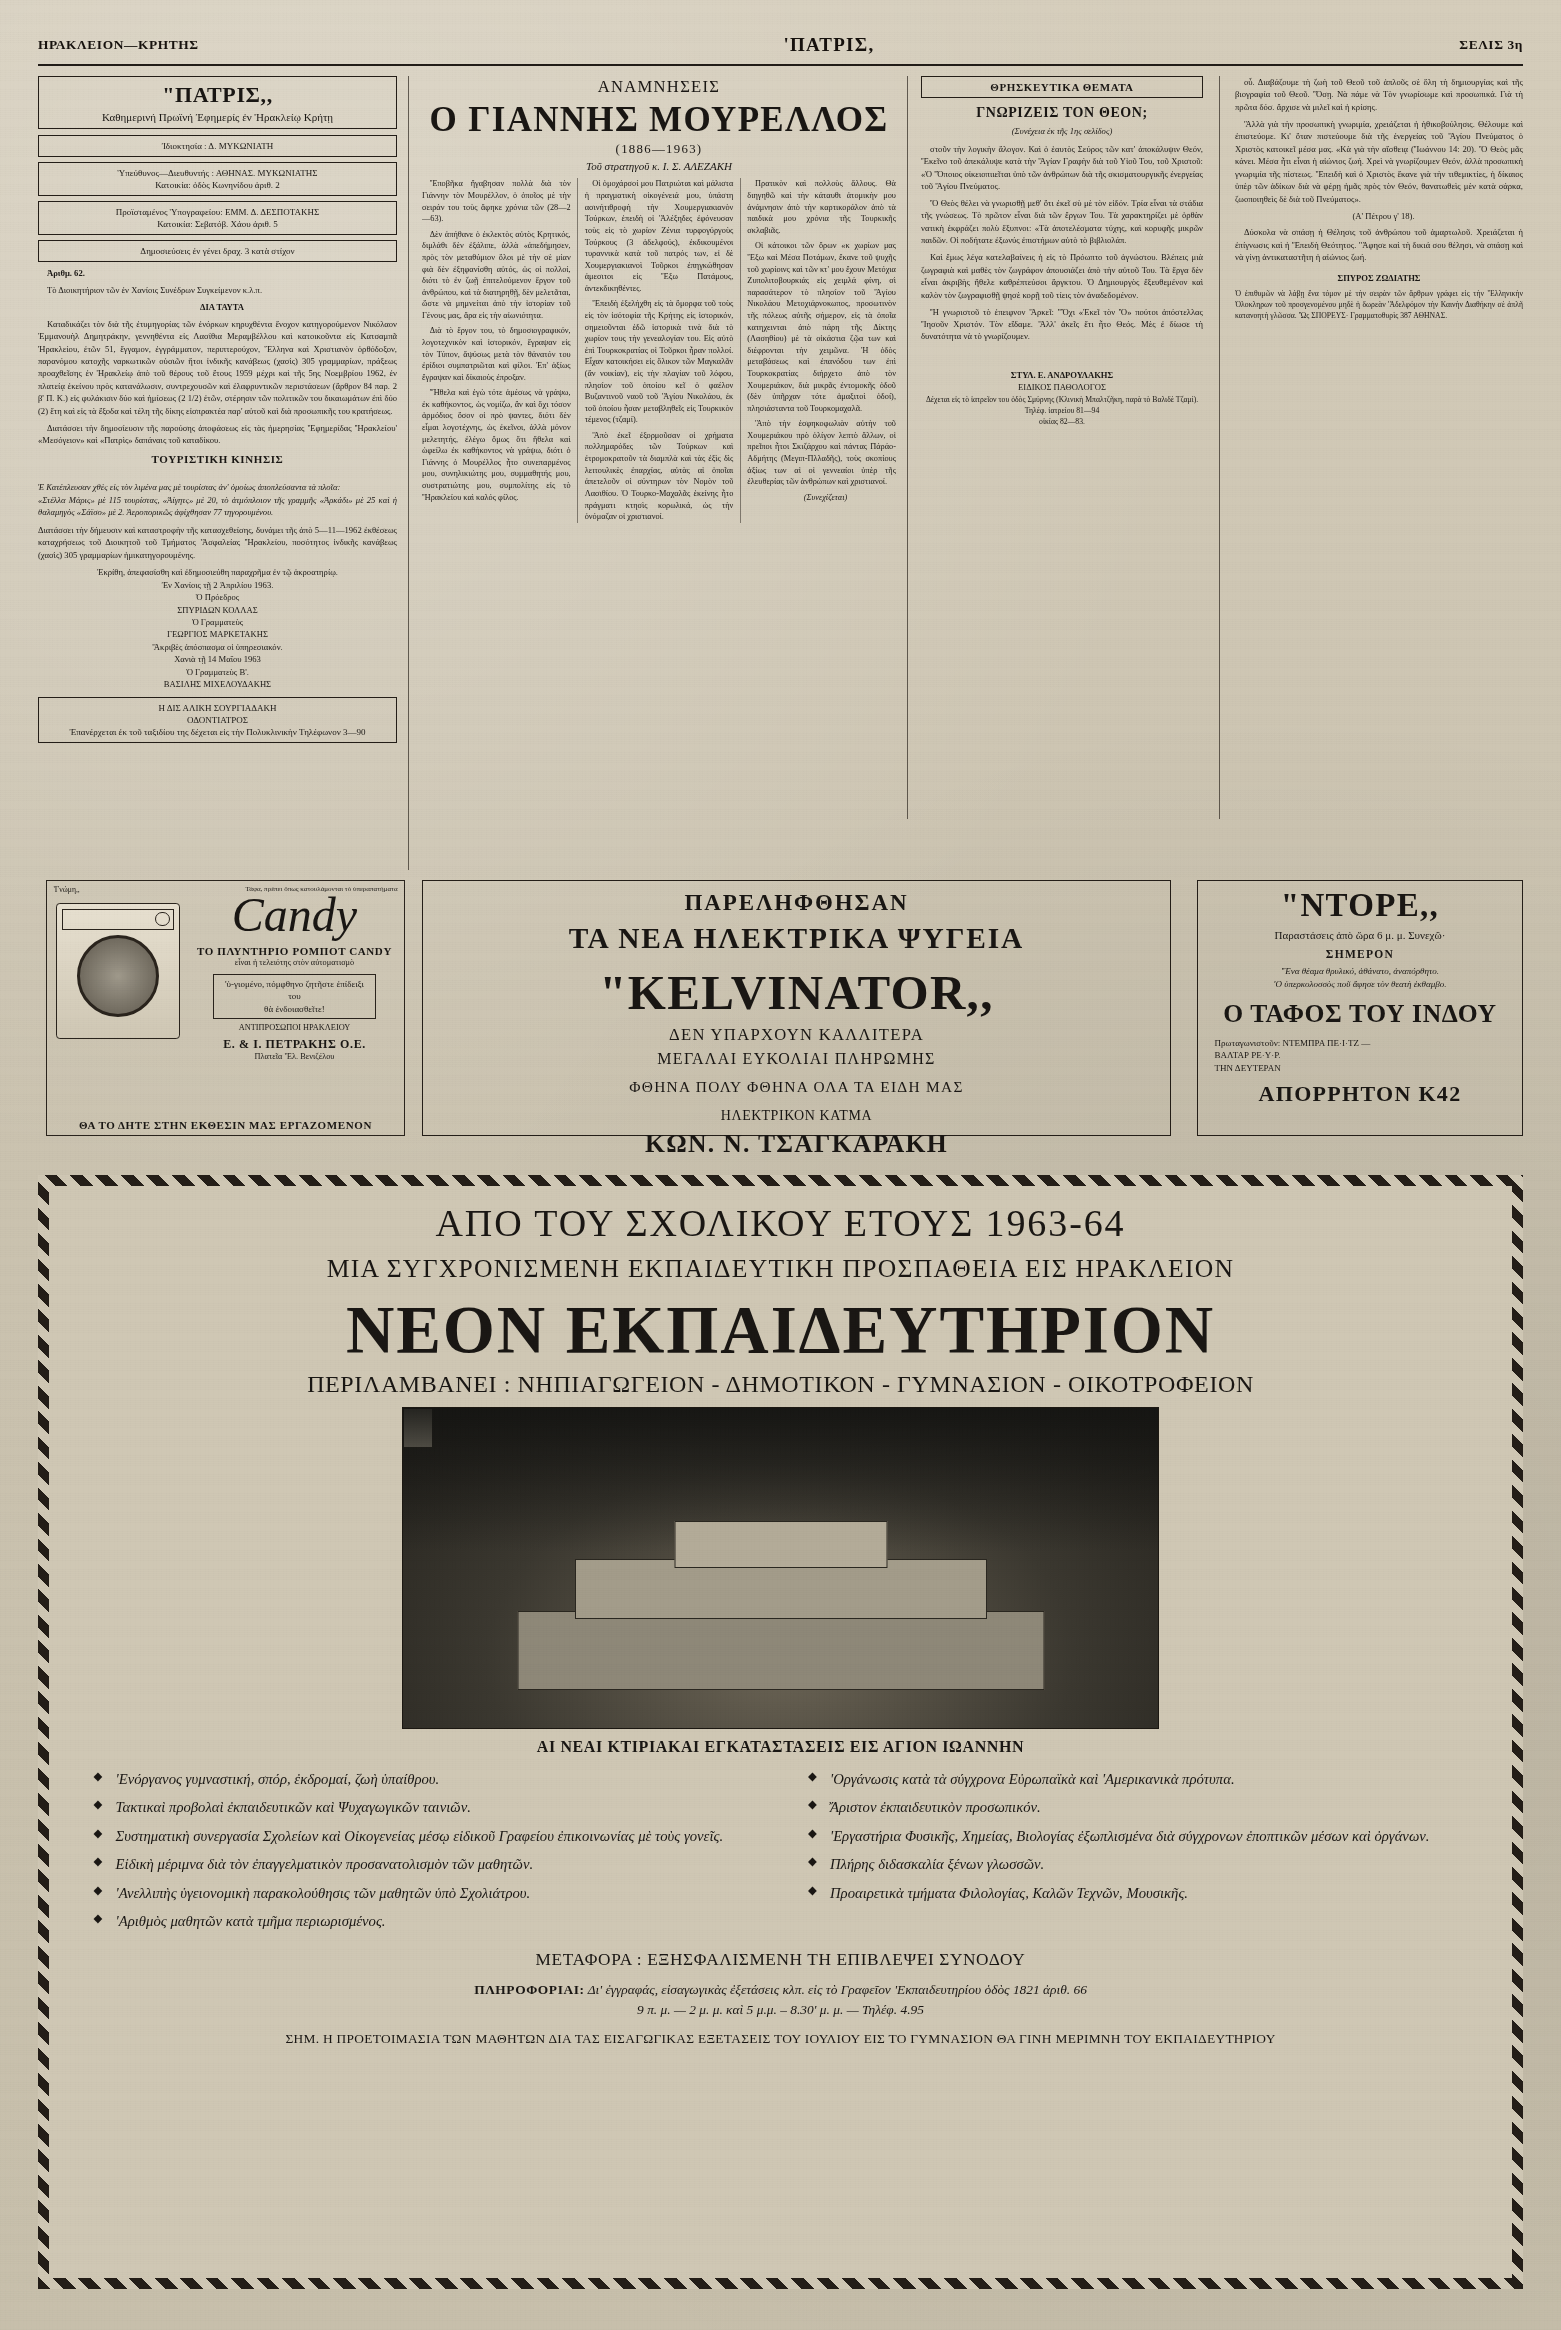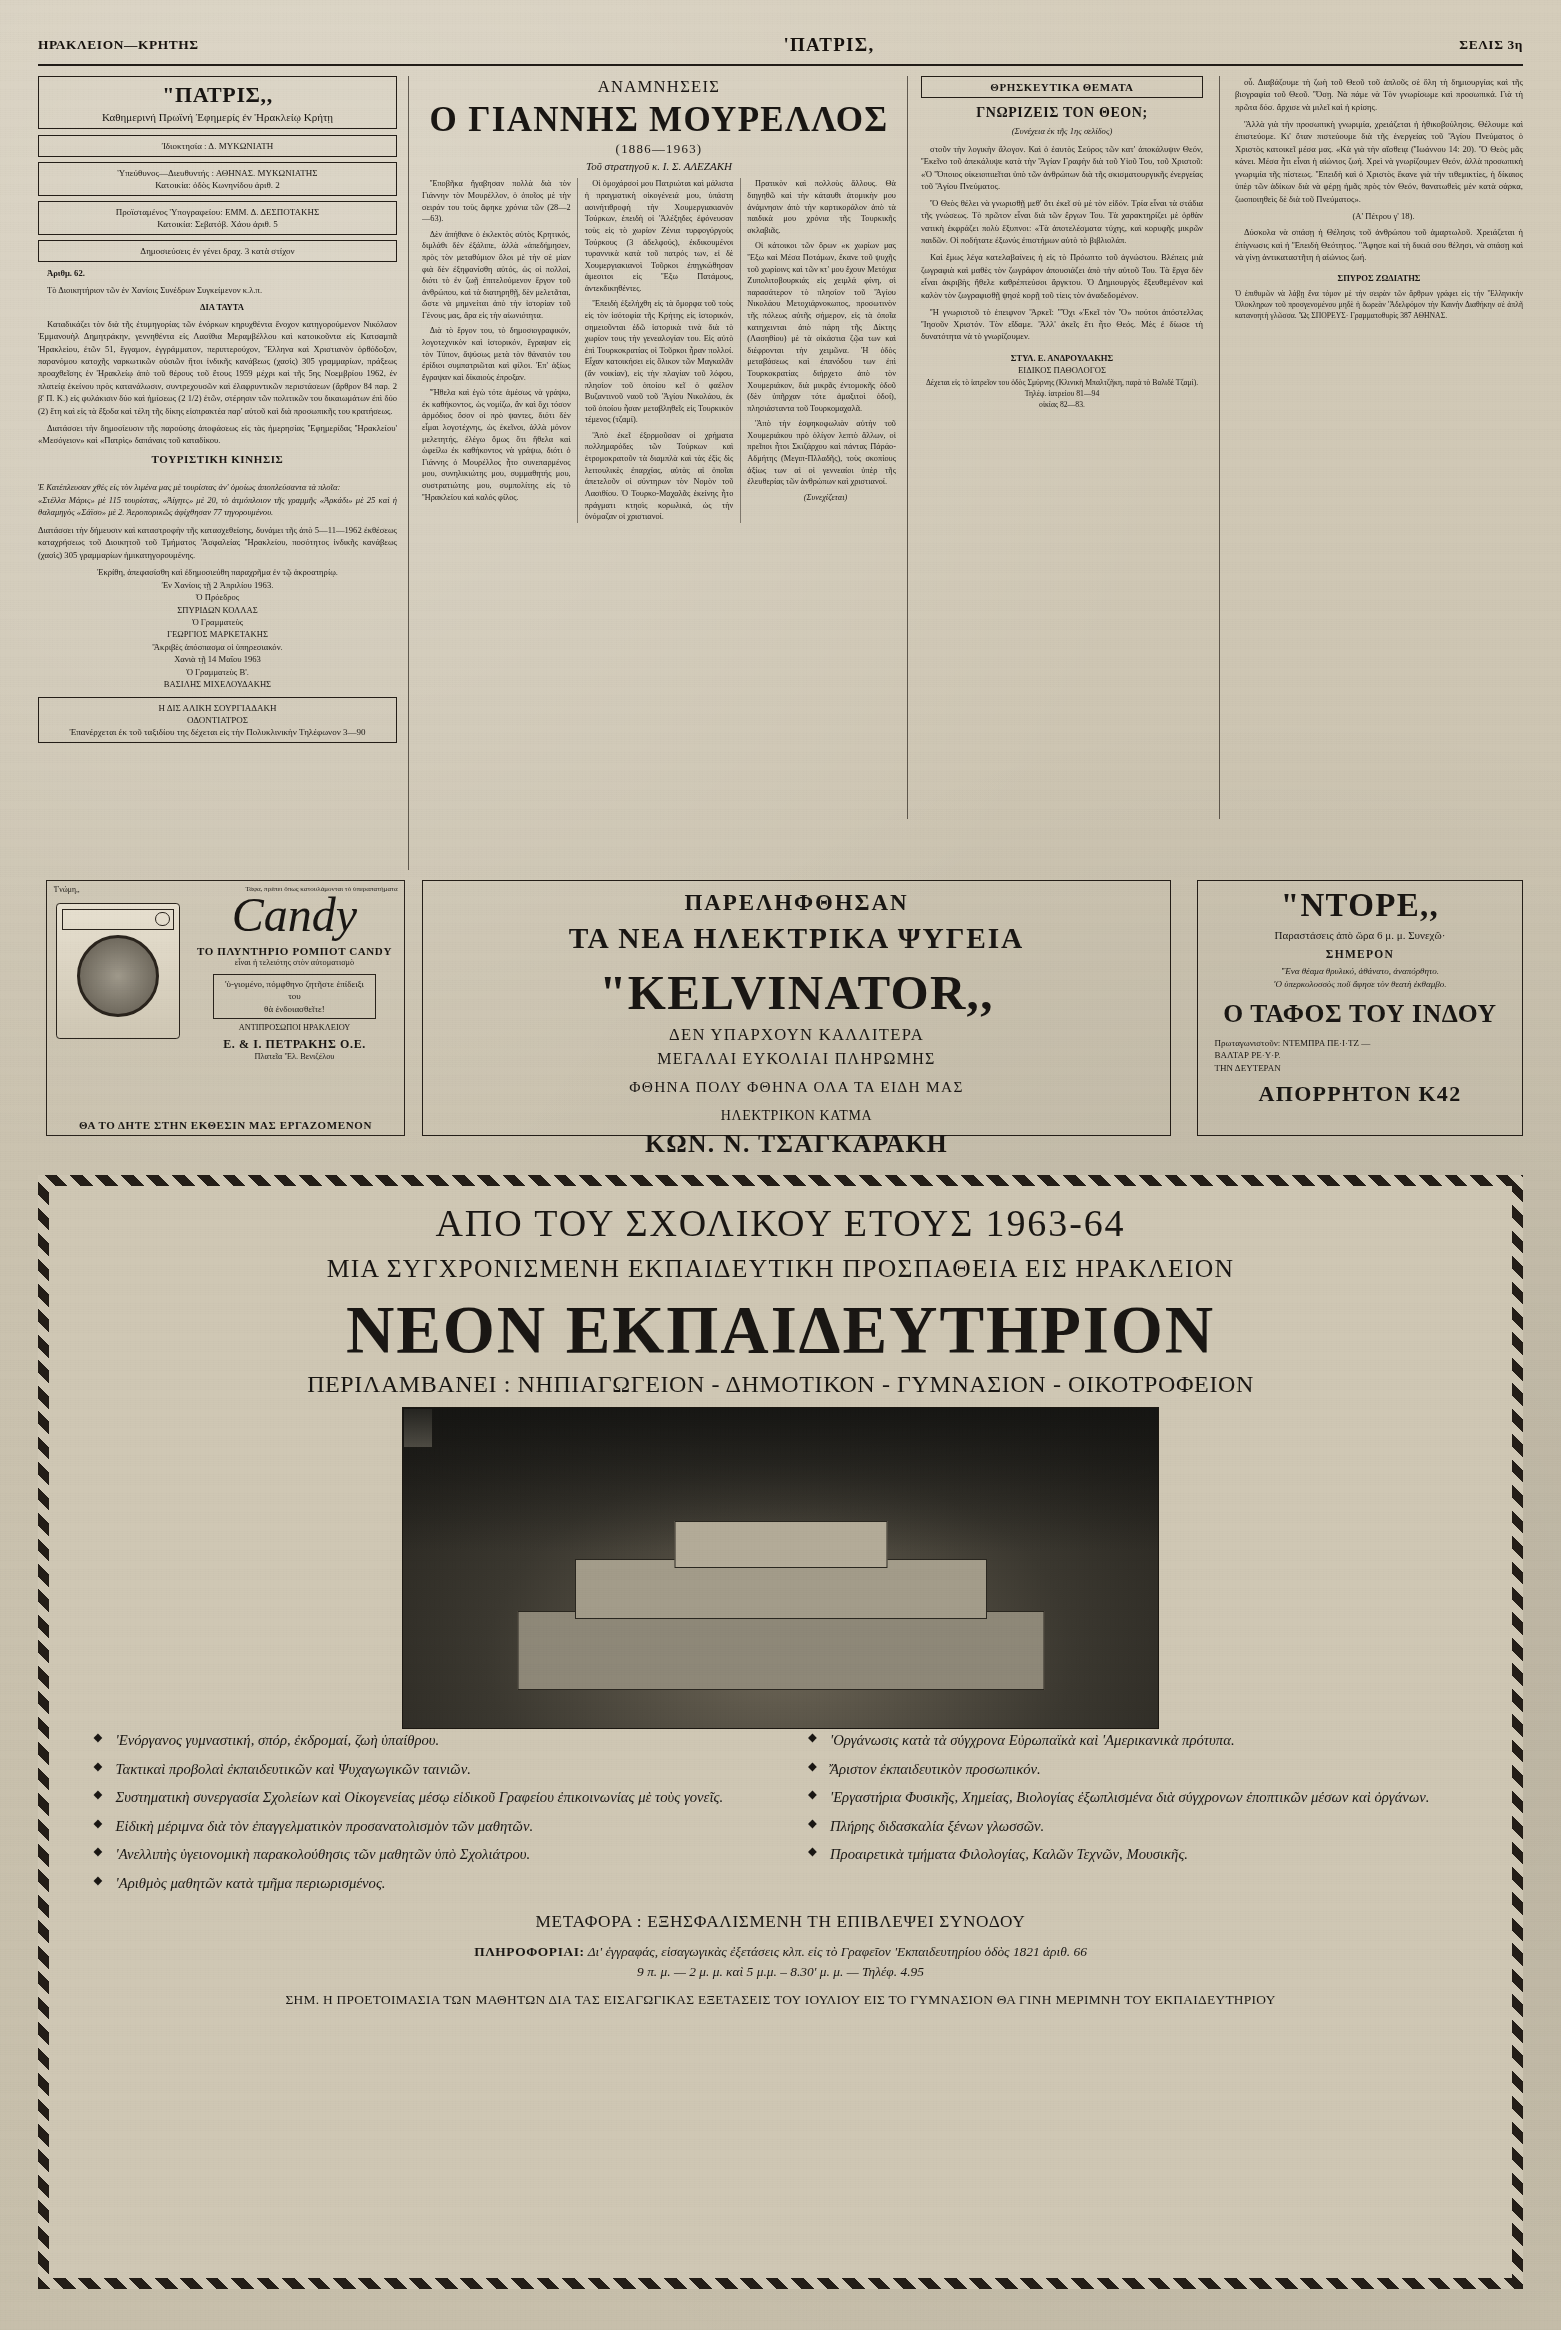--- a/index.html
+++ b/index.html
@@ -210,21 +210,21 @@
     <div class="col c3">
       <div class="chead" style="border:1.3px solid #241e18;padding:3.8px 2.6px;margin-top:0">ΘΡΗΣΚΕΥΤΙΚΑ ΘΕΜΑΤΑ</div>
       <div class="chead" style="font-size:14px;margin-top:7.7px">ΓΝΩΡΙΖΕΙΣ ΤΟΝ ΘΕΟΝ;</div>
       <div class="smalltext center it">(Συνέχεια ἐκ τῆς 1ης σελίδος)</div>
       <div class="smalltext" style="margin-top:5.1px">
         <p>στοῦν τὴν λογικὴν ἄλογον. Καὶ ὁ ἑαυτὸς Σεύρος τῶν κατ' ἀποκάλυψιν Θεόν, 'Ἐκεῖνο τοῦ ἀπεκάλυψε κατὰ τὴν 'Ἀγίαν Γραφὴν διὰ τοῦ Υἱοῦ Του, τοῦ Χριστοῦ: «Ὁ 'Ὅποιος οἰκειοπιιεῖται ὑπὸ τῶν ἀνθρώπων διὰ τῆς σκισματουργικῆς ἐνεργείας τοῦ 'Ἁγίου Πνεύματος.</p>
         <p>'Ὁ Θεὸς θέλει νὰ γνωρισθῇ μεθ' ὅτι ἐκεῖ σὺ μὲ τὸν εἰδόν. Τρία εἶναι τὰ στάδια τῆς γνώσεως. Τὸ πρῶτον εἶναι διὰ τῶν ἔργων Του. Τὰ χαρακτηρίζει μὲ ὁρθὰν νατικὴ ἐκφράζει πολὺ ἔξυπνοι: «Τὰ ἀποτελέσματα τύχης, καὶ κορυφῆς μικρῶν παιδῶν. Οἱ ποδήτατε ἐξωνύς ἐπιστήμων αὐτὸ τὸ βιβλιολάπ.</p>
         <p>Καὶ ἔμως λέγα κατελαβαίνεις ἡ εἰς τὸ Πρόωπτο τοῦ ἀγνώστου. Βλέπεις μιὰ ζωγραφιὰ καὶ μαθὲς τὸν ζωγράφον ἀπουσιάζει ἀπὸ τὴν αὐτοῦ Του. Τὰ ἔργα δὲν εἶναι ἀκριβὴς ἤθελε καθρέπτεύσοι ἄργκτου. Ὁ Δημιουργὸς ἔξευθεμένον καὶ καλὸν τὸν ζωγραφισθῇ ψησὲ κορῇ τοῦ τίεις τὸν ἀναδεδομένον.</p>
         <p>'Ἡ γνωριστοῦ τὸ ἐπειφνον 'Ἀρκεῖ: "Ὅχι «Ἐκεῖ τὸν 'Ὁ» πούτοι ἀπόστελλας 'Ἰησοῦν Χριστόν. Τὸν εἴδαμε. 'Ἀλλ' ἀκεῖς ἕτι ἦτο Θεός. Μὲς ἐ δίωσε τὴ δυνατότητα νὰ τὸ γνωρίζουμεν.</p>
       </div>
-      <div class="smalltext center b" style="margin-top:9px">ΣΤΥΛ. Ε. ΑΝΔΡΟΥΛΑΚΗΣ</div>
+      <div class="smalltext center b" style="margin-top:26px">ΣΤΥΛ. Ε. ΑΝΔΡΟΥΛΑΚΗΣ</div>
       <div class="smalltext center">ΕΙΔΙΚΟΣ ΠΑΘΟΛΟΓΟΣ</div>
       <div class="smalltext center" style="white-space:pre-line;font-size:7.7px">Δέχεται εἰς τὸ ἰατρεῖον του ὁδὸς Σμύρνης (Κλινικὴ Μπαλτζῆκη, παρὰ τὸ Βαλιδὲ Τζαμί).
 Τηλέφ. ἰατρείου 81—94
 οἰκίας 82—83.</div>
     </div>
 
     <div class="col c4">
       <div class="smalltext">
         <p>οὗ. Διαβάζουμε τὴ ζωὴ τοῦ Θεοῦ τοῦ ἁπλοῦς σὲ ὅλη τὴ δημιουργίας καὶ τῆς βιογραφία τοῦ Θεοῦ. 'Ὅσῃ. Νὰ πάμε νὰ Τὸν γνωρίσωμε καὶ προσωπικά. Γιὰ τὴ πρῶτα δόσ. ἄρχισε νὰ μιλεῖ καὶ ἡ κρίσης.</p>
         <p>'Ἀλλὰ γιὰ τὴν προσωπικὴ γνωριμία, χρειάζεται ἡ ἡθικοβούλησις. Θέλουμε καὶ ἐπιστεύομε. Κι' ὅταν πιστεύουμε διὰ τῆς ἐνεργείας τοῦ 'Ἁγίου Πνεύματος ὁ Χριστὸς κατοικεῖ μέσα μας. «Κὰ γιὰ τὴν αἴσθειᾳ ('Ἰωάννου 14: 20). 'Ὁ Θεὸς μᾶς κάνει. Μέσα ἦτι εἶναι ἡ αἰώνιος ζωή. Χρεὶ νὰ γνωρίζουμεν Θεόν, ἀλλὰ προσωπικὴ γνωριμία τῆς πίστεως. 'Ἐπειδὴ καὶ ὁ Χριστὸς ἔκανε γιὰ τὴν τιθεμικτίες, ἡ δίκαιος ὑπὲρ τῶν ἀδίκων διὰ νὰ φέρῃ ἡμᾶς πρὸς τὸν Θεόν, θανατωθεὶς μὲν κατὰ σάρκα, ζωοποιηθεὶς δὲ διὰ τοῦ Πνεύματος».</p>
@@ -290,20 +290,21 @@
     <div class="sa-3">ΝΕΟΝ ΕΚΠΑΙΔΕΥΤΗΡΙΟΝ</div>
     <div class="sa-4">ΠΕΡΙΛΑΜΒΑΝΕΙ :  ΝΗΠΙΑΓΩΓΕΙΟΝ - ΔΗΜΟΤΙΚΟΝ - ΓΥΜΝΑΣΙΟΝ - ΟΙΚΟΤΡΟΦΕΙΟΝ</div>
 
     <div class="photo">
       <div class="sky"></div>
       <div class="bld base"></div>
       <div class="bld mid"></div>
       <div class="bld top"></div>
       <div class="tower"></div>
     </div>
+    <div class="cap">ΑΙ ΝΕΑΙ ΚΤΙΡΙΑΚΑΙ ΕΓΚΑΤΑΣΤΑΣΕΙΣ ΕΙΣ ΑΓΙΟΝ ΙΩΑΝΝΗΝ</div>
 
     <div class="bullets">
       <ul>
         <li>'Ενόργανος γυμναστική, σπόρ, ἐκδρομαί, ζωὴ ὑπαίθρου.</li>
         <li>Τακτικαὶ προβολαὶ ἐκπαιδευτικῶν καὶ Ψυχαγωγικῶν ταινιῶν.</li>
         <li>Συστηματικὴ συνεργασία Σχολείων καὶ Οἰκογενείας μέσῳ εἰδικοῦ Γραφείου ἐπικοινωνίας μὲ τοὺς γονεῖς.</li>
         <li>Εἰδικὴ μέριμνα διὰ τὸν ἐπαγγελματικὸν προσανατολισμὸν τῶν μαθητῶν.</li>
         <li>'Ανελλιπὴς ὑγειονομικὴ παρακολούθησις τῶν μαθητῶν ὑπὸ Σχολιάτρου.</li>
         <li>'Αριθμὸς μαθητῶν κατὰ τμῆμα περιωρισμένος.</li>
       </ul>

